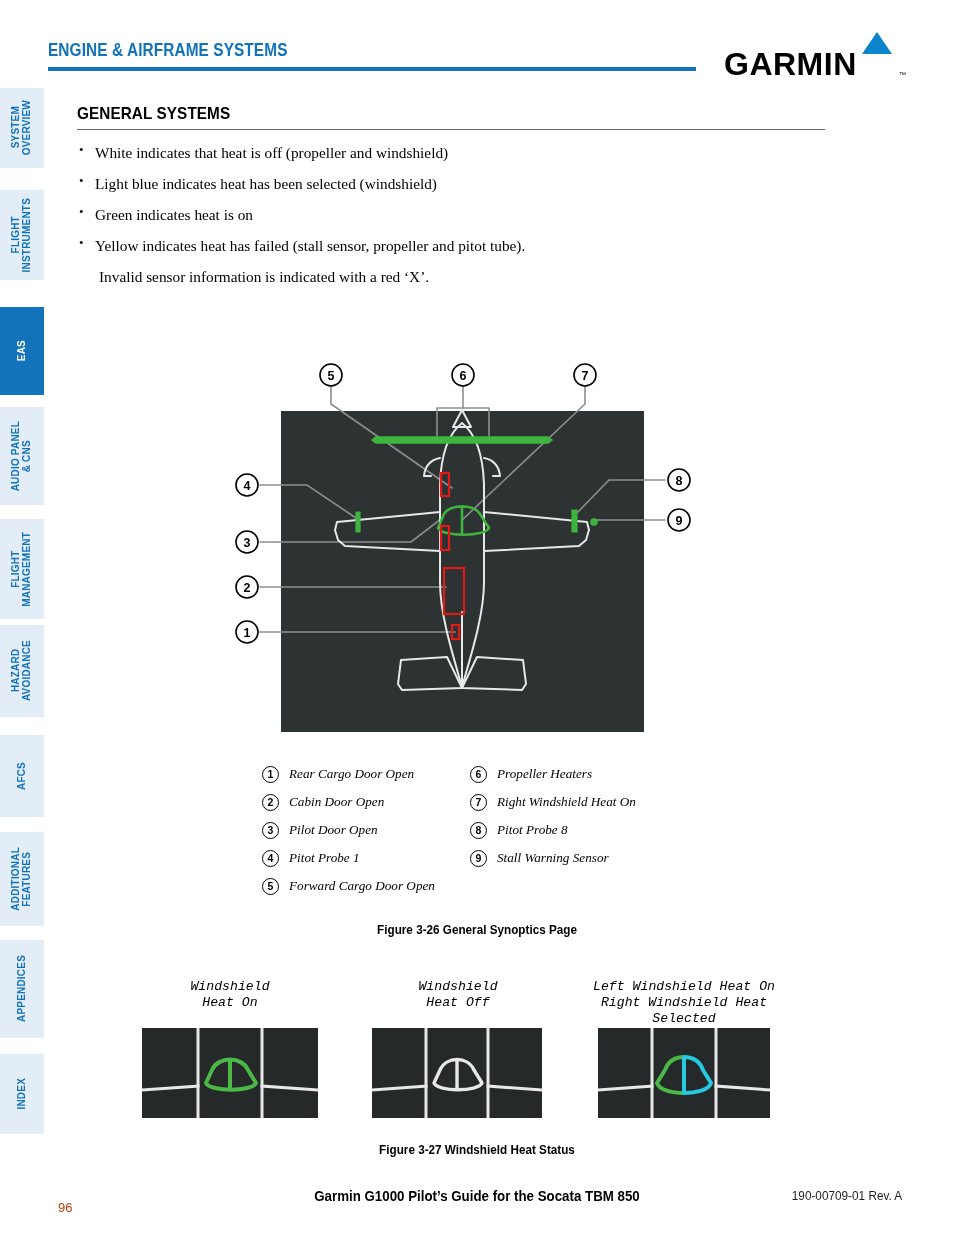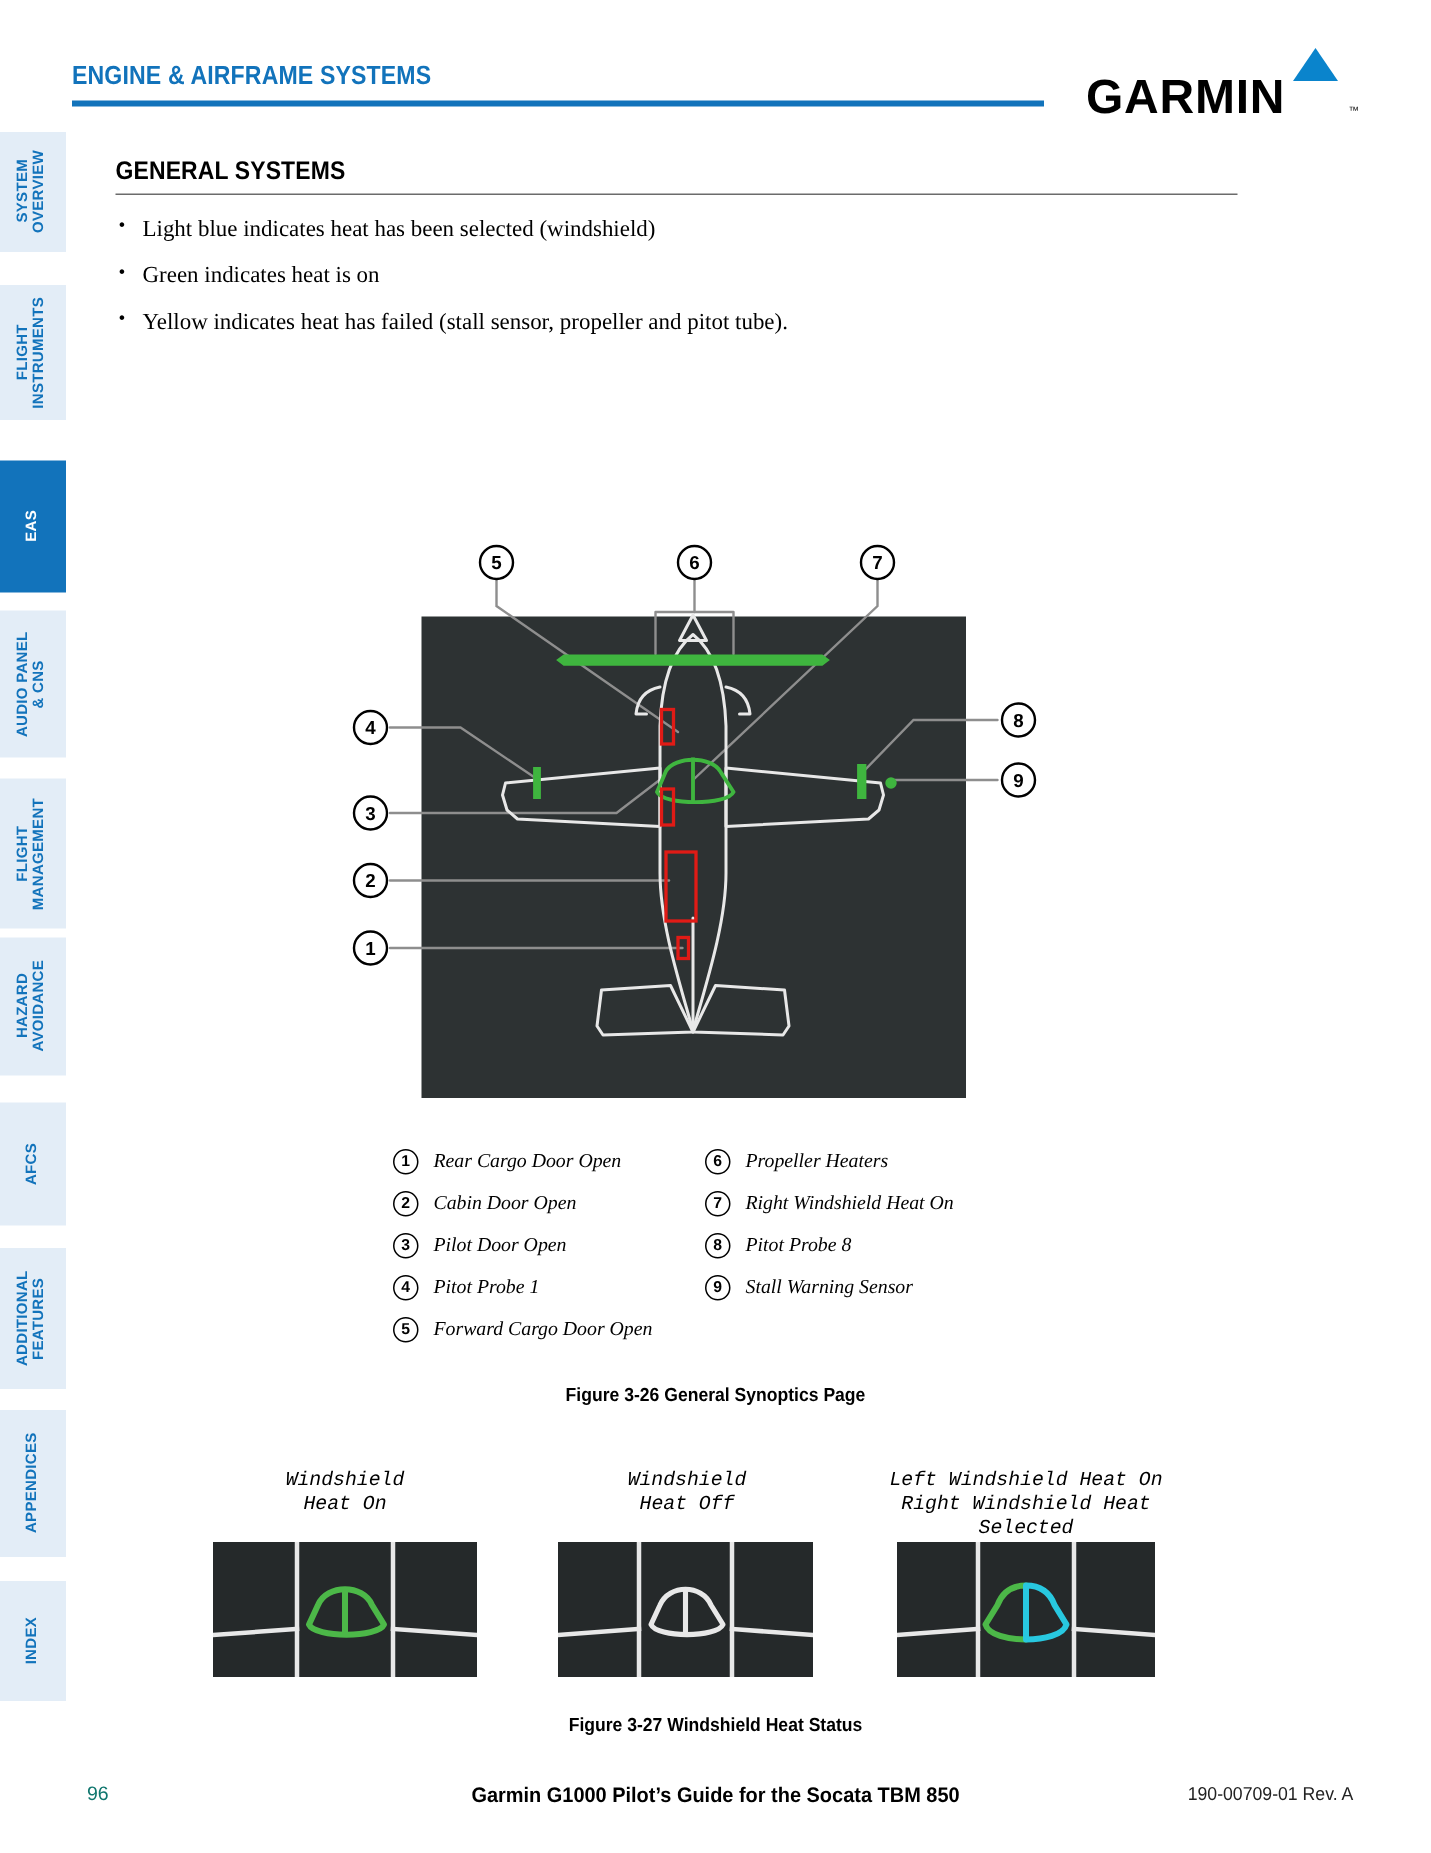--- a/index.html
+++ b/index.html
@@ -261,24 +261,24 @@
   .footer {
     position: absolute;
     left: 0;
     top: 1188px;
     width: 954px;
     height: 24px;
   }
   .footer-page {
     position: absolute;
     left: 58px;
-    top: 0;
+    top: 12px;
     font-family: "Liberation Sans", sans-serif;
     font-size: 13px;
-    color: #0f766e;
+    color: #c2410c;
   }
   .footer-center {
     position: absolute;
     left: 0;
     top: 0;
     width: 954px;
     text-align: center;
     font-family: "Liberation Sans", sans-serif;
     font-weight: bold;
     font-size: 14px;
@@ -345,24 +345,26 @@
     <div class="garmin-triangle"></div>
     <div class="garmin-wordmark">GARMIN</div>
     <div class="garmin-tm">™</div>
   </div>
 </div>
 
 <div class="content">
   <div class="section-head">GENERAL SYSTEMS</div>
   <div class="section-rule"></div>
   <ul class="bullets">
+    <li>White indicates that heat is off (propeller and windshield)</li>
     <li>Light blue indicates heat has been selected (windshield)</li>
     <li>Green indicates heat is on</li>
     <li>Yellow indicates heat has failed (stall sensor, propeller and pitot tube).</li>
   </ul>
+  <p class="note-para">Invalid sensor information is indicated with a red ‘X’.</p>
 </div>
 
 <div class="figure26">
   <svg class="synoptics-svg" width="954" height="400" viewBox="0 0 954 400">
 
     <rect x="281" y="59" width="363" height="321" fill="#2d3233"></rect>
 
     <g stroke="#8e8e8e" stroke-width="1.6" fill="none" stroke-linecap="round">
 
       <path d="M331 34 L331 52 L452 136"></path>

